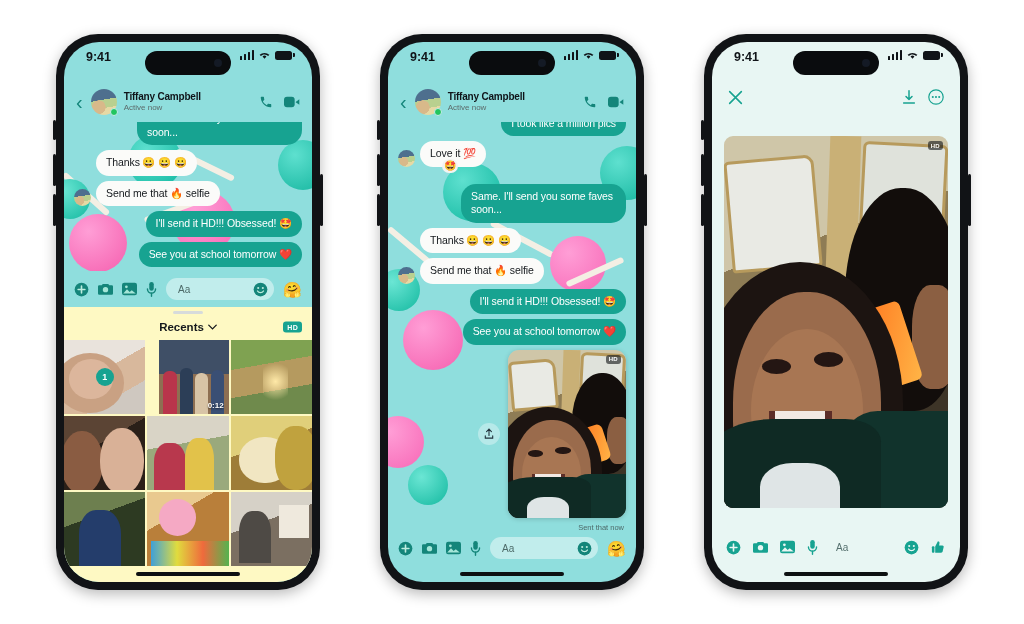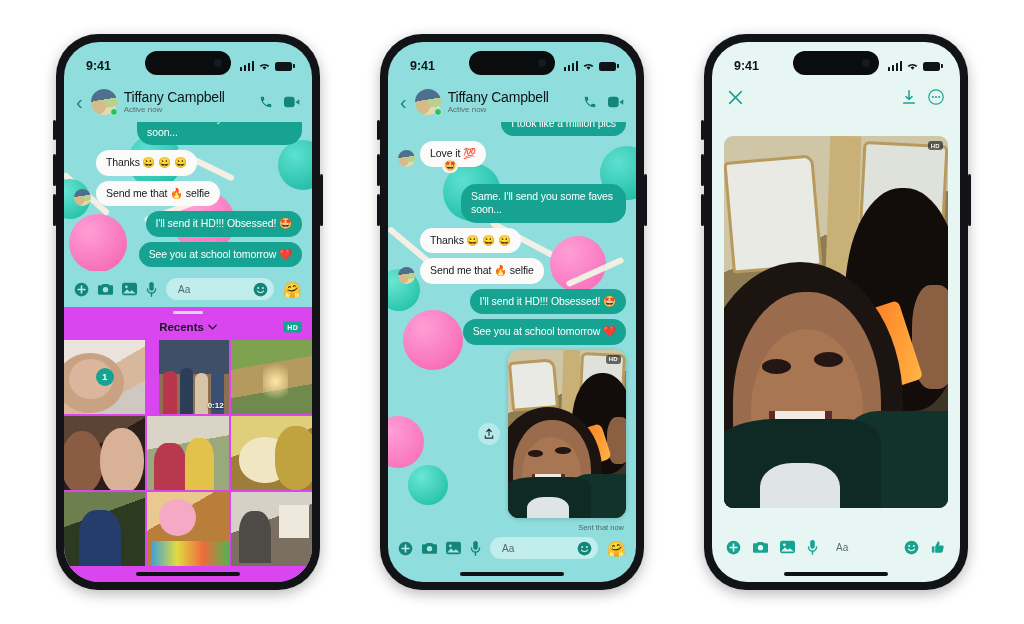--- a/index.html
+++ b/index.html
@@ -40,21 +40,21 @@
     position: absolute; top: 9px; left: 50%; transform: translateX(-50%);
     width: 86px; height: 24px; background: #0a0c0e; border-radius: 14px;
     z-index: 40;
   }
   .notch .lens { position: absolute; right: 9px; top: 8px; width: 8px; height: 8px; border-radius: 50%; background: #141a25; }
 
   
   .statusbar {
     position: relative; z-index: 30;
     height: 40px; flex: 0 0 auto;
-    display: flex; align-items: center; justify-content: space-between;
+    display: flex; align-items: flex-start; justify-content: space-between;
     padding: 8px 20px 0 22px;
     font-size: 12.5px; font-weight: bold; color: #101418; gap: 8px;
   }
   .statusbar .right { display: flex; align-items: center; gap: 4px; }
   .sig { display: flex; align-items: flex-end; gap: 1.5px; height: 10px; }
   .sig i { display: block; width: 2.5px; background: #101418; border-radius: .5px; }
   .sig i:nth-child(1){height:4px}.sig i:nth-child(2){height:6px}
   .sig i:nth-child(3){height:8px}.sig i:nth-child(4){height:10px}
   .batt { width: 17px; height: 9px; border-radius: 2.5px; background: #101418; position: relative; }
   .batt:after { content:""; position:absolute; right:-2.5px; top:2.5px; width:1.5px;height:4px;background:#101418;border-radius:0 1px 1px 0;}
@@ -73,21 +73,21 @@
       radial-gradient(circle at 30% 70%, #d8b98a 0 26%, transparent 27%),
       linear-gradient(170deg,#4e6f8e 0 42%, #b9d08f 42% 70%, #e6d9a4 70% 100%);
     position: relative; overflow: visible;
   }
   .avatar .online {
     position: absolute; right: -1px; bottom: -1px;
     width: 8px; height: 8px; border-radius: 50%;
     background: #22c55e; border: 1.5px solid #c6ecec;
   }
   .hdr-names { flex: 1 1 auto; min-width: 0; line-height: 1.05; }
-  .hdr-name { font-size: 14px; font-weight: normal; color: #0f1419; letter-spacing: -.2px; }
+  .hdr-name { font-size: 10px; font-weight: bold; color: #0f1419; letter-spacing: -.2px; }
   .hdr-sub  { font-size: 8px; color: #5c6b6b; margin-top: 1px; }
   .hdr-icons { display: flex; align-items: center; gap: 11px; color: #14857a; }
 
   
   .chat-body {
     flex: 1 1 auto; position: relative; overflow: hidden;
     padding: 2px 10px 4px 10px;
     display: flex; flex-direction: column; justify-content: flex-end; gap: 5px;
   }
   .lolli-bg { position: absolute; inset: 0; z-index: 0; }
@@ -175,21 +175,21 @@
   .ib-field .ph { font-size: 10px; color: #4d6a68; }
   .ib-emoji { font-size: 15px; line-height: 1; }
 
   .home-ind {
     flex: 0 0 auto; height: 16px;
     display: flex; align-items: center; justify-content: center;
   }
   .home-ind .bar { width: 104px; height: 4px; border-radius: 3px; background: #0d1112; }
 
   
-  .tray { flex: 0 0 auto; background: #d946ef; position: relative; z-index: 15; }
+  .tray { flex: 0 0 auto; background: #fef9c3; position: relative; z-index: 15; }
   .tray-grab { display: flex; justify-content: center; padding-top: 4px; }
   .tray-grab span { width: 30px; height: 3px; border-radius: 2px; background: #d7dbdb; }
   .tray-head {
     height: 26px; display: flex; align-items: center; justify-content: center;
     position: relative;
   }
   .tray-title { font-size: 11.5px; font-weight: bold; color: #14181c; display: flex; align-items: center; gap: 4px; }
   .hd-pill {
     position: absolute; right: 10px; top: 50%; transform: translateY(-50%);
     background: #17a391; color: #fff; font-size: 7px; font-weight: bold;

